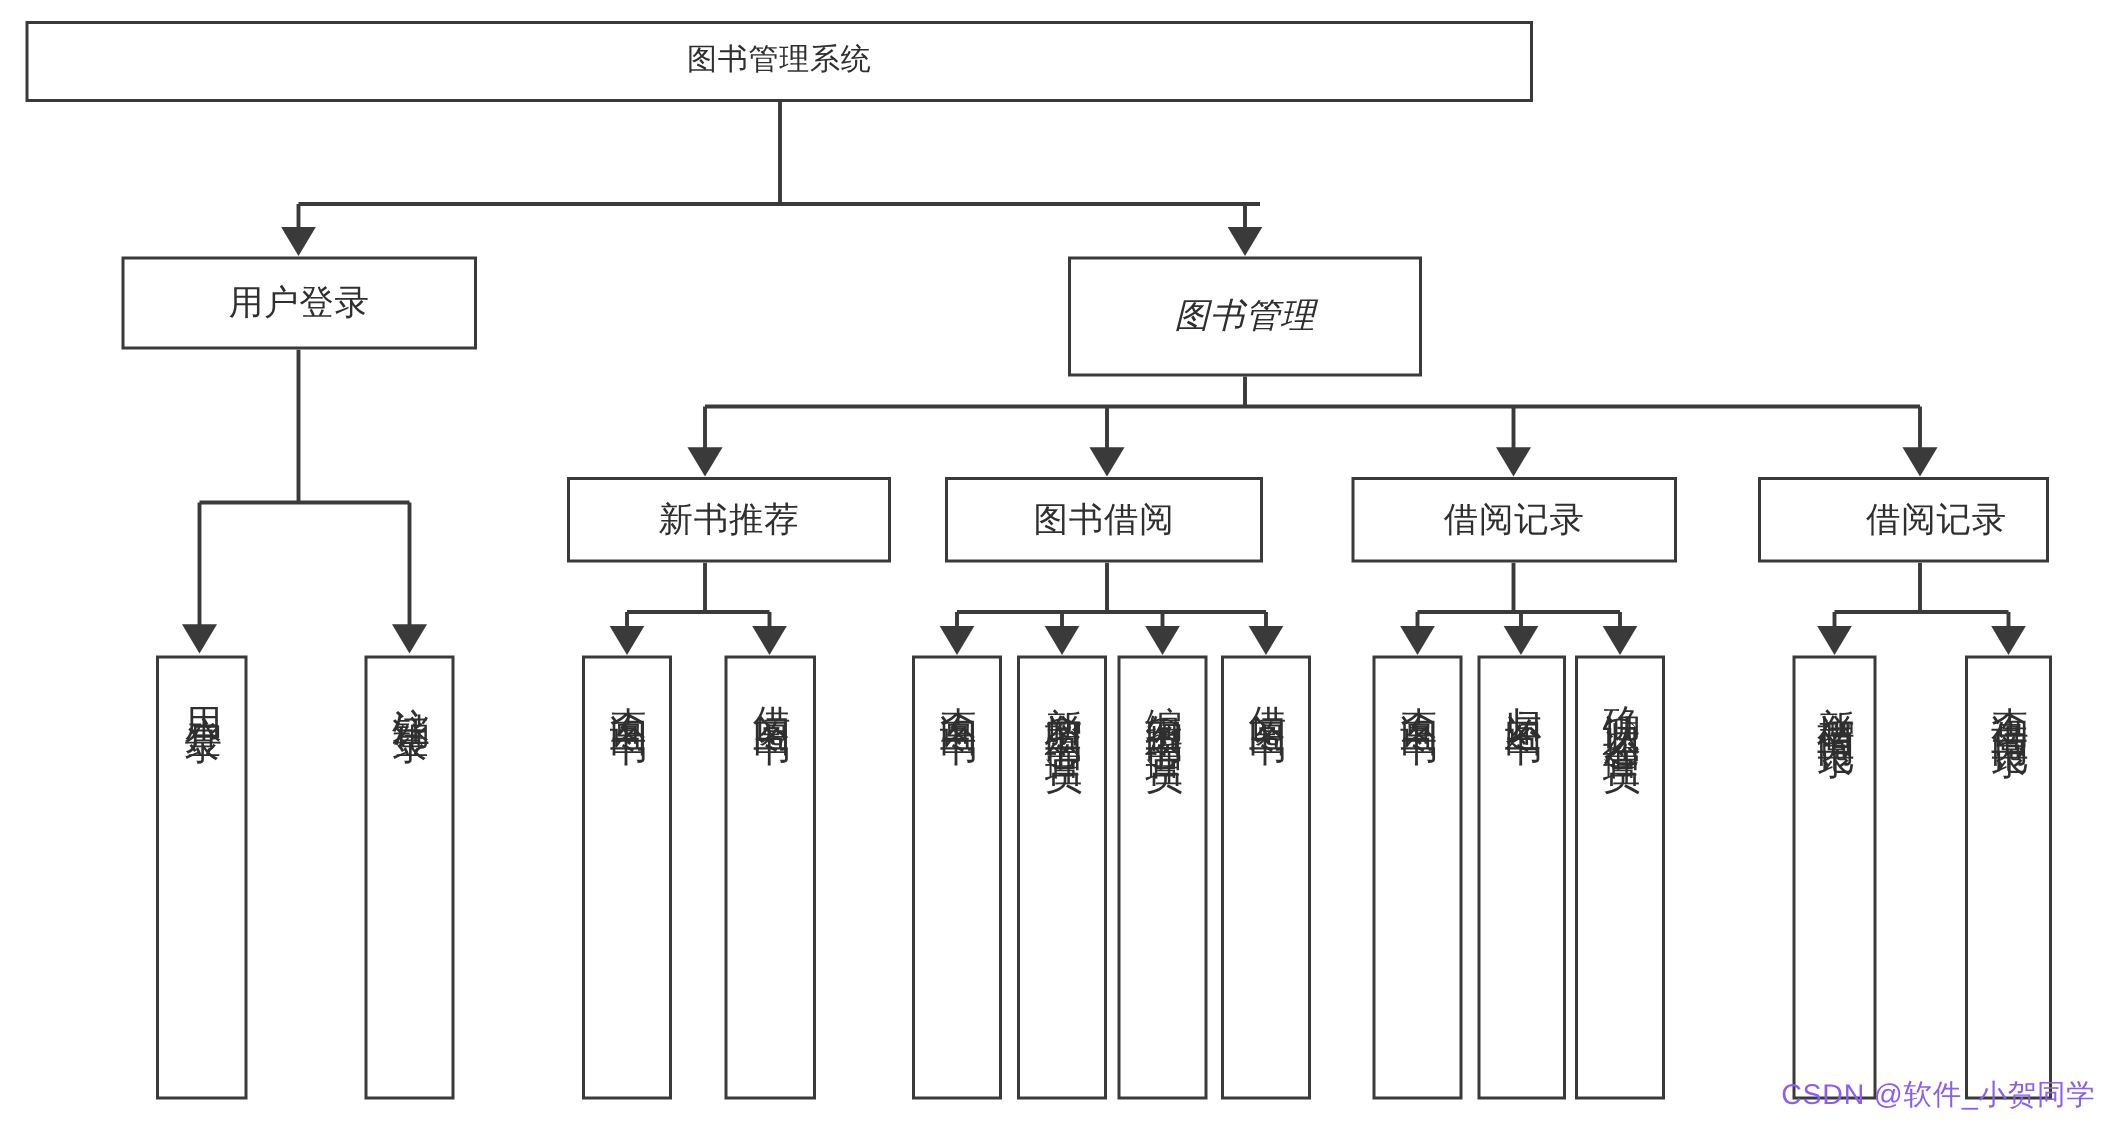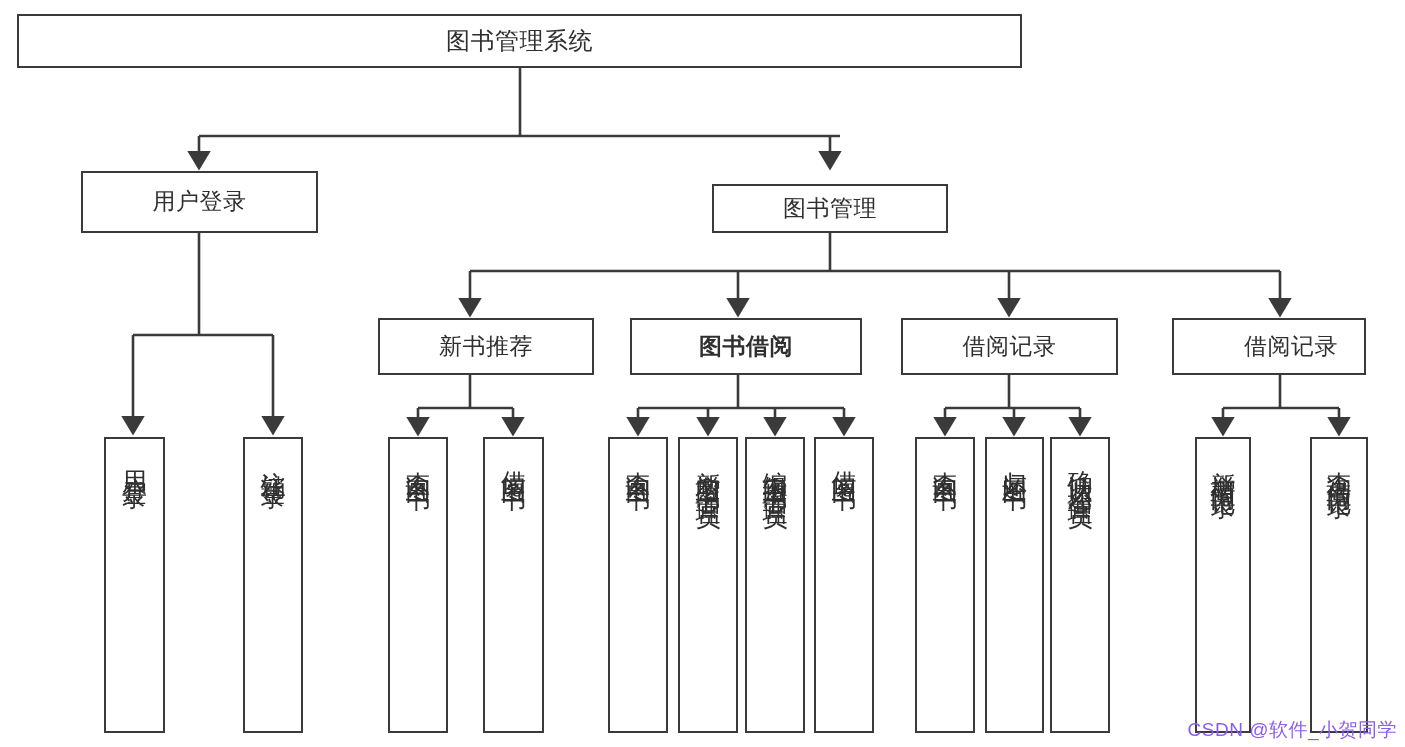--- a/index.html
+++ b/index.html
@@ -39,21 +39,21 @@
   .node .label {
     display: block;
     line-height: 1.18;
     letter-spacing: 0.5px;
     white-space: nowrap;
   }
   .node.horizontal .label {
     font-size: 23px;
   }
   .node.root .label {
-    font-size: 24px;
+    font-size: 20px;
   }
   .node.vertical {
     align-items: flex-start;
     justify-content: center;
     padding-top: 12px;
   }
   .node.vertical .label {
     writing-mode: vertical-rl;
     text-orientation: upright;
     font-size: 25px;
@@ -126,28 +126,28 @@
     </g>
   </svg>
 
   <div class="node root horizontal" style="left:17px; top:14px; width:1005px; height:54px;">
     <span class="label">图书管理系统</span>
   </div>
 
   <div class="node horizontal" style="left:81px; top:171px; width:237px; height:62px;">
     <span class="label">用户登录</span>
   </div>
-  <div class="node horizontal" style="left:712px; top:184px; width:236px; height:49px;">
+  <div class="node horizontal" style="left:712px; top:171px; width:236px; height:80px;font-style:italic;">
     <span class="label">图书管理</span>
   </div>
 
   <div class="node horizontal" style="left:378px; top:318px; width:216px; height:57px;">
     <span class="label">新书推荐</span>
   </div>
-  <div class="node horizontal" style="left:630px; top:318px; width:232px; height:57px;font-weight:bold;">
+  <div class="node horizontal" style="left:630px; top:318px; width:212px; height:57px;">
     <span class="label">图书借阅</span>
   </div>
   <div class="node horizontal" style="left:901px; top:318px; width:217px; height:57px;">
     <span class="label">借阅记录</span>
   </div>
   <div class="node horizontal" style="left:1172px; top:318px; width:194px; height:57px;padding-left:44px;">
     <span class="label">借阅记录</span>
   </div>
 
   <div class="node vertical" style="left:104px; top:437px; width:61px; height:296px;">

